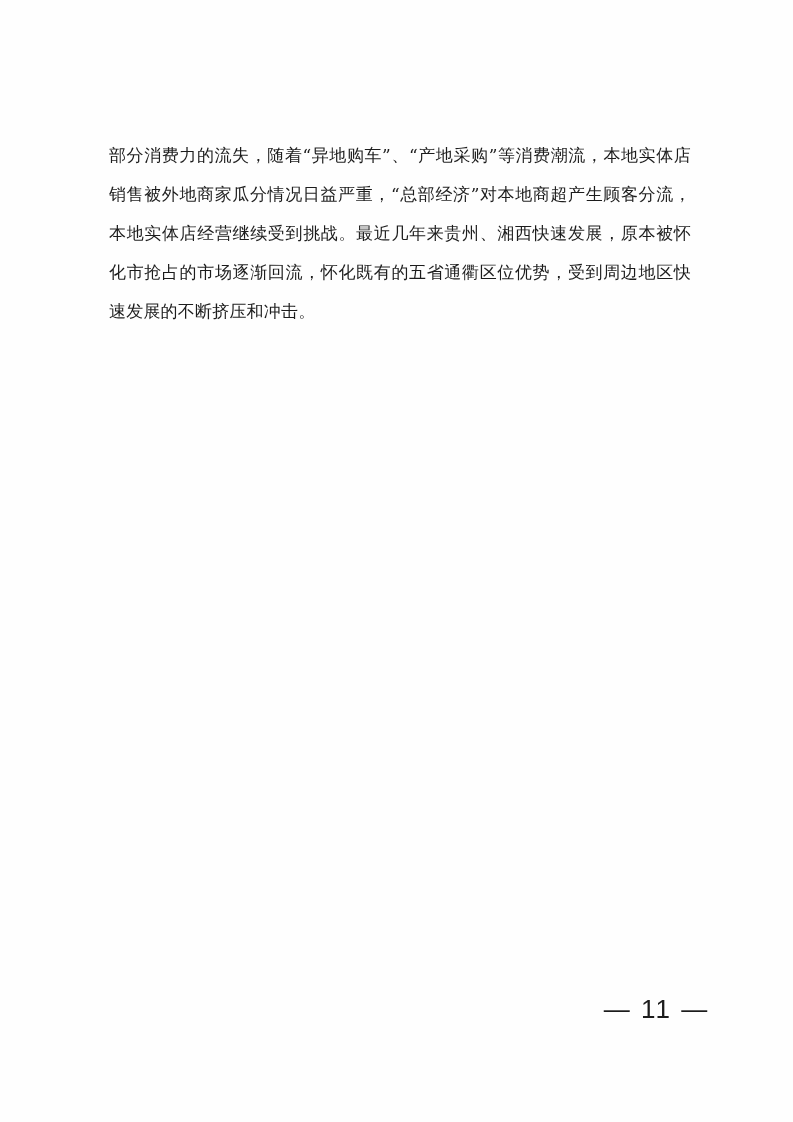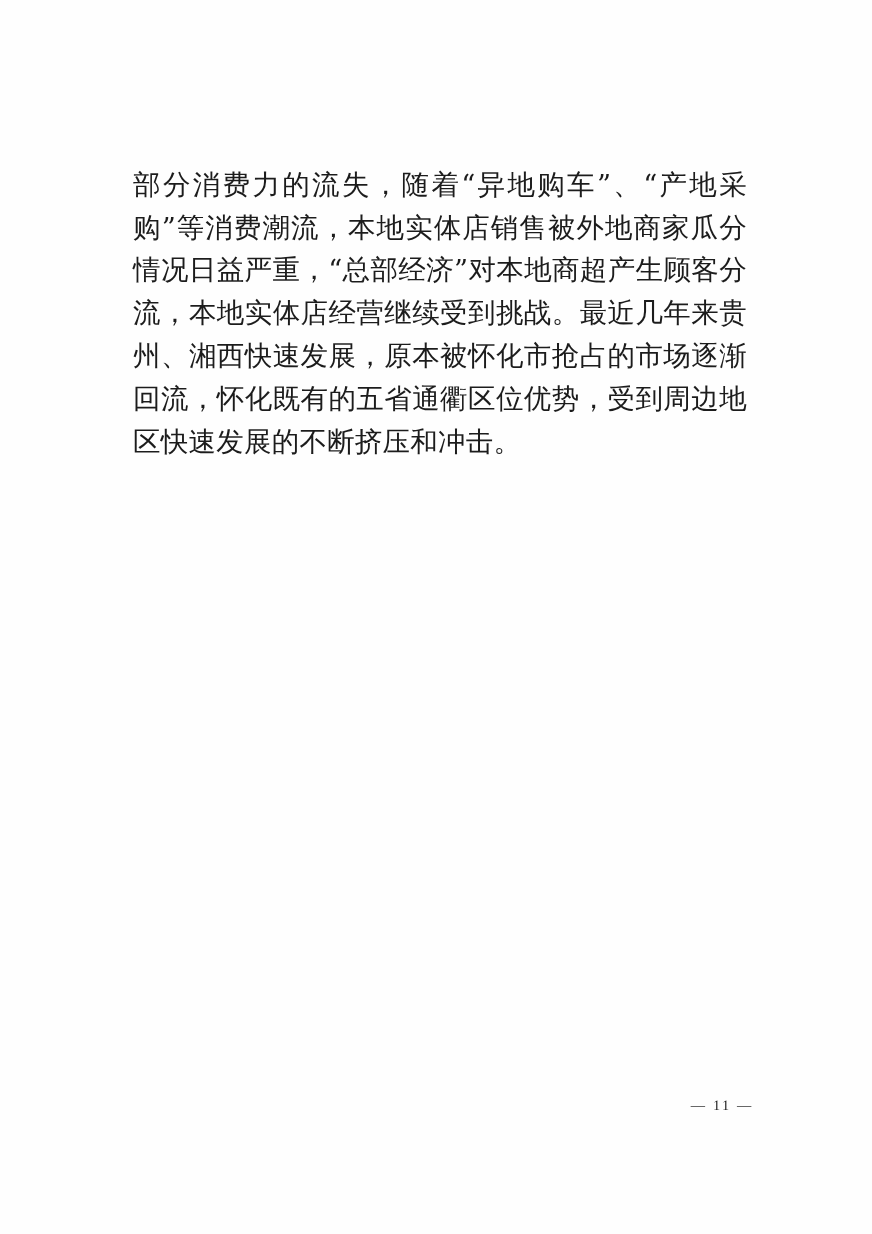--- a/index.html
+++ b/index.html
@@ -24,41 +24,41 @@
     background: #fefefe;
   }
   .content {
     position: absolute;
     left: 105px;
     top: 132px;
     width: 590px;
   }
   .body-paragraph {
     font-family: "DejaVu Serif", "Liberation Serif", serif;
-    font-size: 25px;
+    font-size: 17px;
     line-height: 39px;
     letter-spacing: 0.2px;
     text-align: justify;
     text-justify: inter-ideograph;
     text-indent: 0;
     color: #1c1c1c;
-    margin: 16px;
+    margin: 4px;
     word-break: break-all;
   }
   .footer {
     position: absolute;
     left: 0;
     top: 994px;
     width: 793px;
     text-align: center;
   }
   .page-number {
     display: inline-block;
-    font-family: Liberation Serif, serif;
-    font-size: 13px;
+    font-family: Liberation Sans, sans-serif;
+    font-size: 26px;
     color: #1c1c1c;
     letter-spacing: 2px;
     padding-left: 520px;
   }
 </style>
 </head>
 <body>
 
 <div class="page">
 

